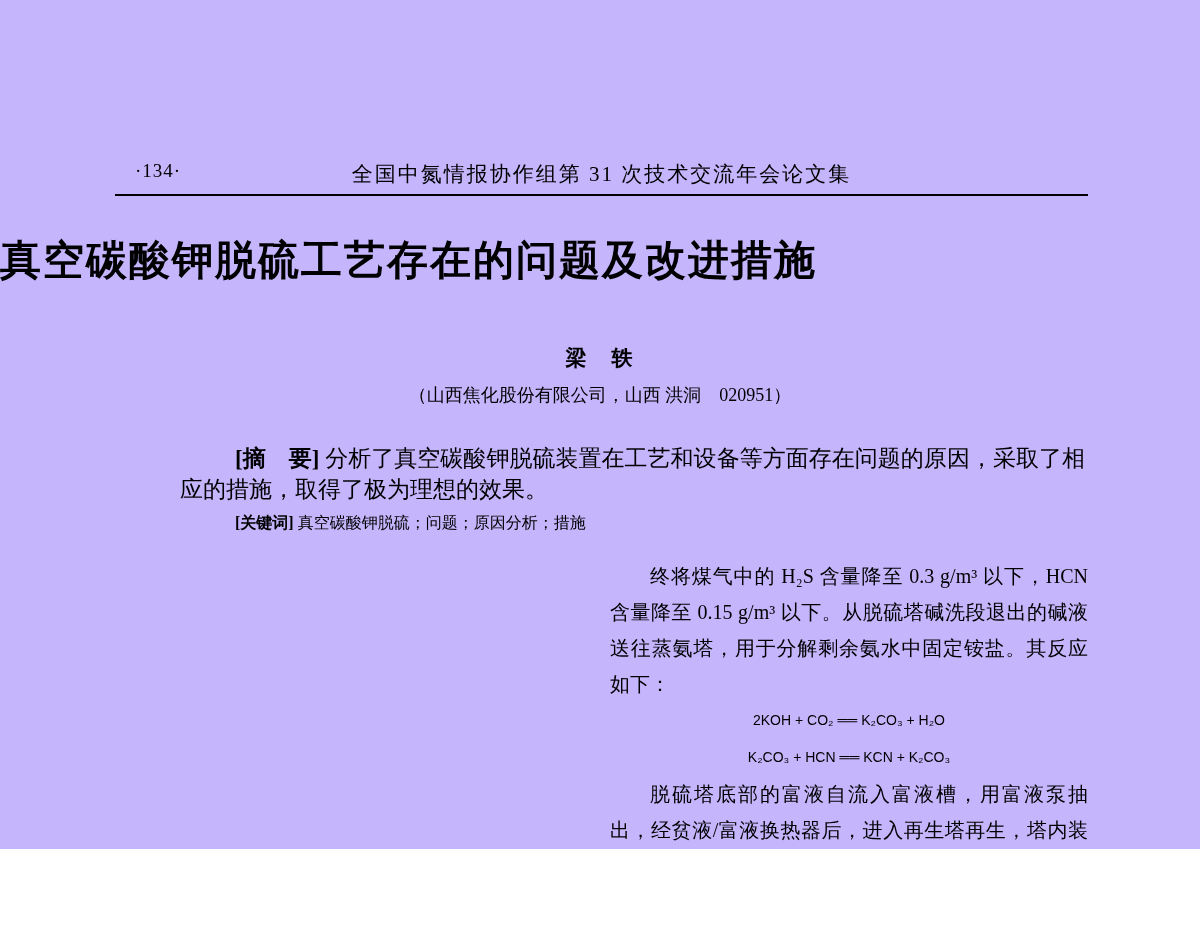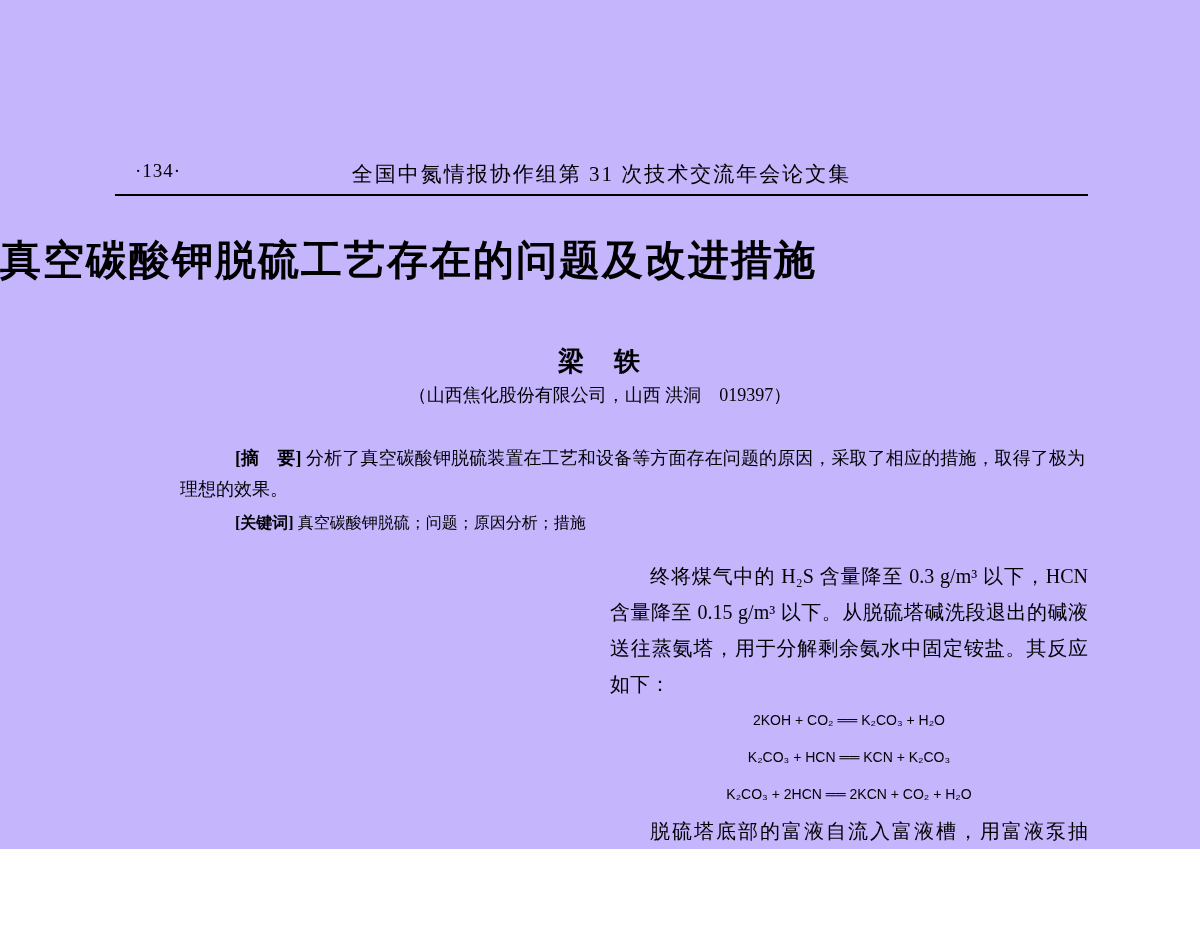--- a/index.html
+++ b/index.html
@@ -60,40 +60,40 @@
     font-weight: bold;
     letter-spacing: 2px;
     white-space: nowrap;
   }
   .author {
     position: absolute;
     top: 344px;
     left: 0;
     width: 100%;
     text-align: center;
-    font-size: 26px;
+    font-size: 21px;
     font-weight: bold;
     letter-spacing: 2px;
   }
   .affiliation {
     position: absolute;
     top: 383px;
     left: 0;
     width: 100%;
     text-align: center;
     font-size: 18px;
   }
 
   
   .abstract {
     position: absolute;
     top: 443px;
     left: 180px;
     width: 905px;
-    font-size: 18px;
+    font-size: 23px;
     line-height: 31px;
     text-align: justify;
     text-indent: 55px;
   }
   .keywords {
     position: absolute;
     top: 507px;
     left: 180px;
     width: 905px;
     font-size: 16px;
@@ -139,34 +139,33 @@
 <div class="page">
 
   <div class="header-row">
     <span class="page-number">·134·</span>
     <span class="header-title">全国中氮情报协作组第 31 次技术交流年会论文集</span>
   </div>
   <div class="rule"></div>
 
   <div class="article-title">真空碳酸钾脱硫工艺存在的问题及改进措施</div>
   <div class="author">梁　轶</div>
-  <div class="affiliation">（山西焦化股份有限公司，山西 洪洞　019397）</div>
+  <div class="affiliation">（山西焦化股份有限公司，山西 洪洞　020951）</div>
 
   <div class="abstract">
     <span class="inline-label">[摘　要]</span>
     <span>分析了真空碳酸钾脱硫装置在工艺和设备等方面存在问题的原因，采取了相应的措施，取得了极为理想的效果。</span>
   </div>
 
   <div class="keywords">
     <span class="inline-label">[关键词]</span>
     <span>真空碳酸钾脱硫；问题；原因分析；措施</span>
   </div>
 
 
   <div class="col col-right">
     <p>终将煤气中的 H₂S 含量降至 0.3 g/m³ 以下，HCN 含量降至 0.15 g/m³ 以下。从脱硫塔碱洗段退出的碱液送往蒸氨塔，用于分解剩余氨水中固定铵盐。其反应如下：</p>
     <div class="equation">2KOH + CO₂ ══ K₂CO₃ + H₂O</div>
     <div class="equation">K₂CO₃ + HCN ══ KCN + K₂CO₃</div>
-    <div class="equation">K₂CO₃ + 2HCN ══ 2KCN + CO₂ + H₂O</div>
     <p>脱硫塔底部的富液自流入富液槽，用富液泵抽出，经贫液/富液换热器后，进入再生塔再生，塔内装有聚丙烯拉鲁环以确保气液相的充分接触，在真空低温状况下使酸性组分解吸再生，富</p>
   </div>
 
 </div>
 
 </body></html>

